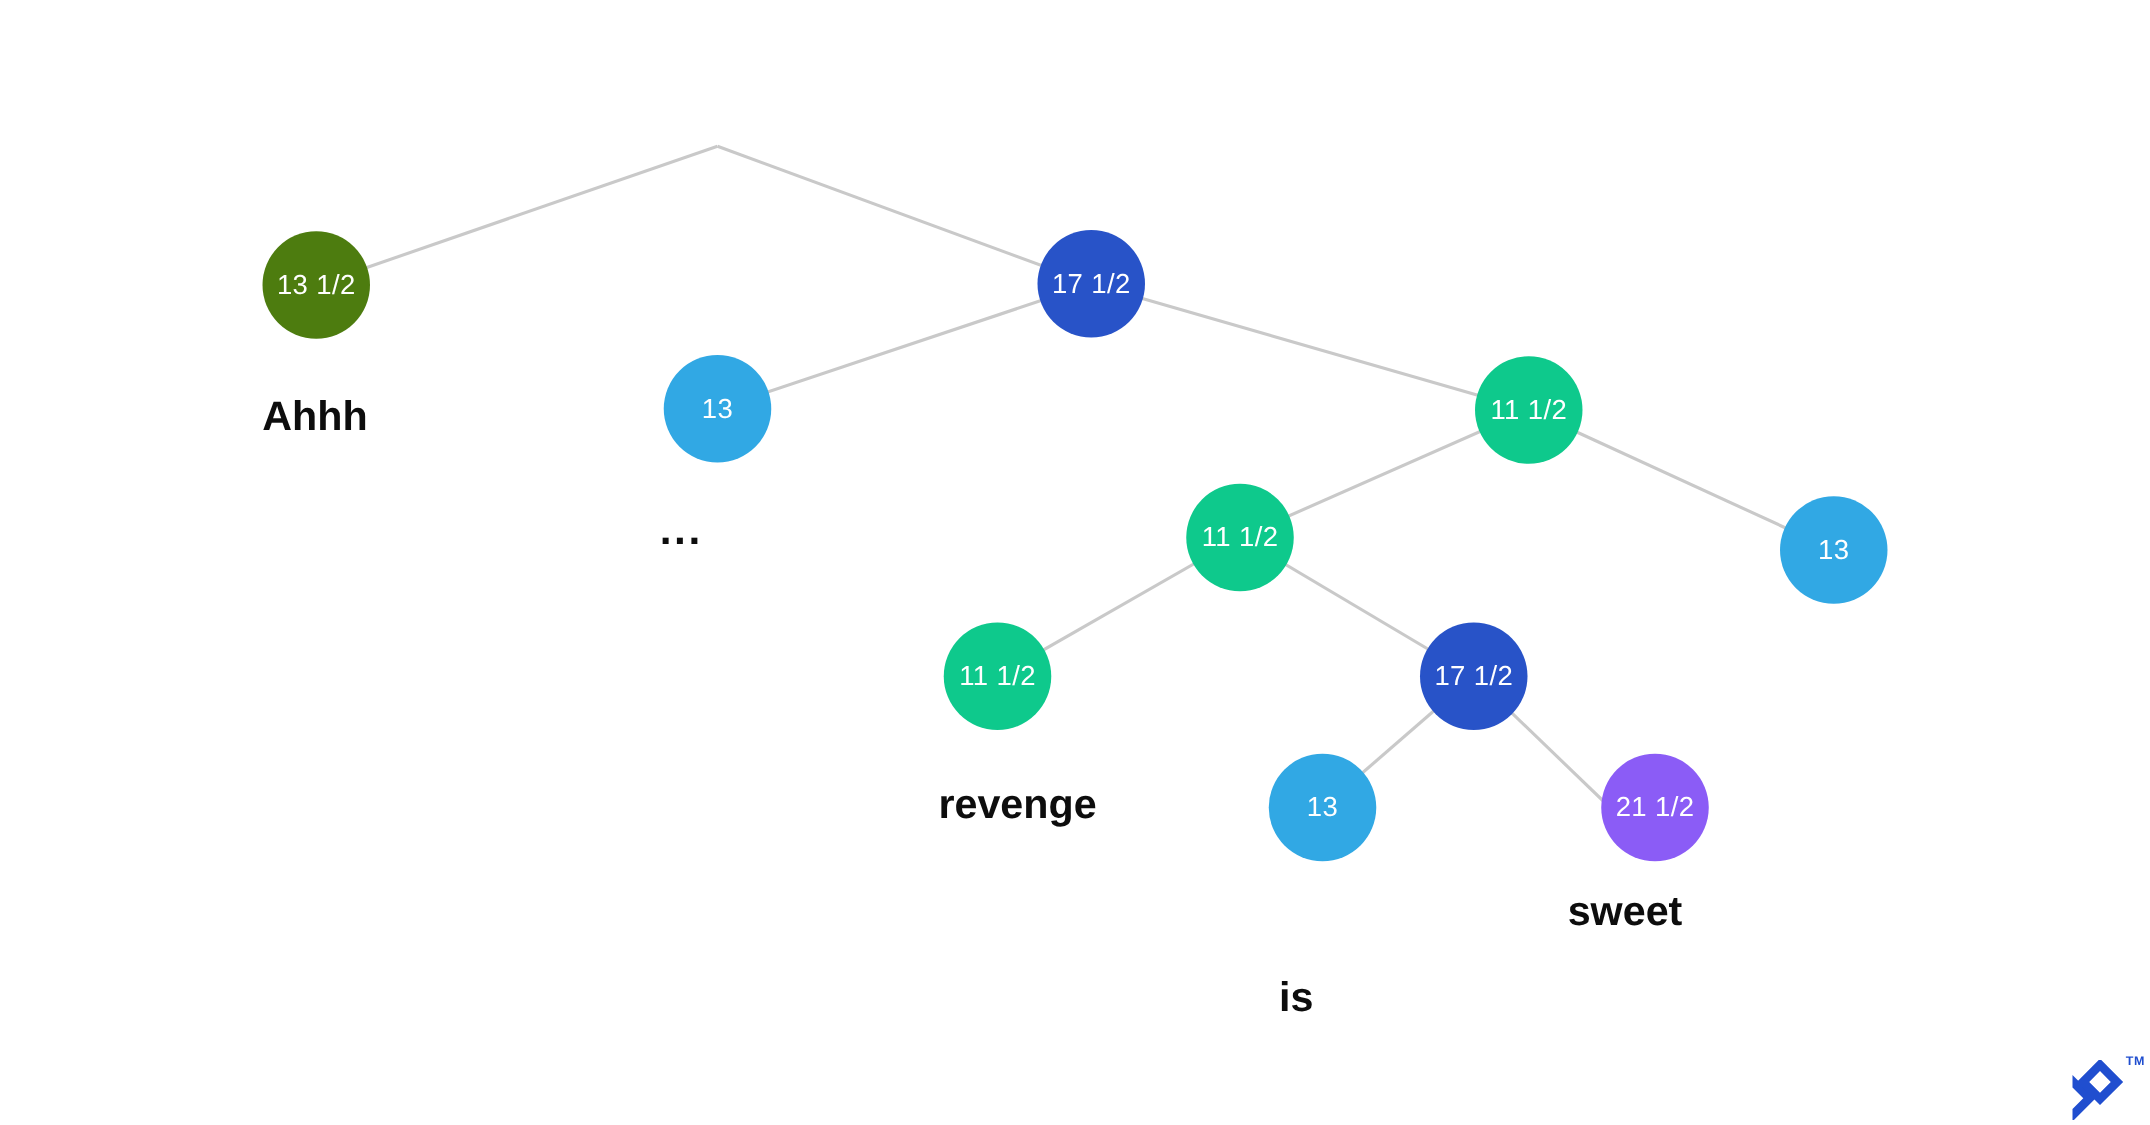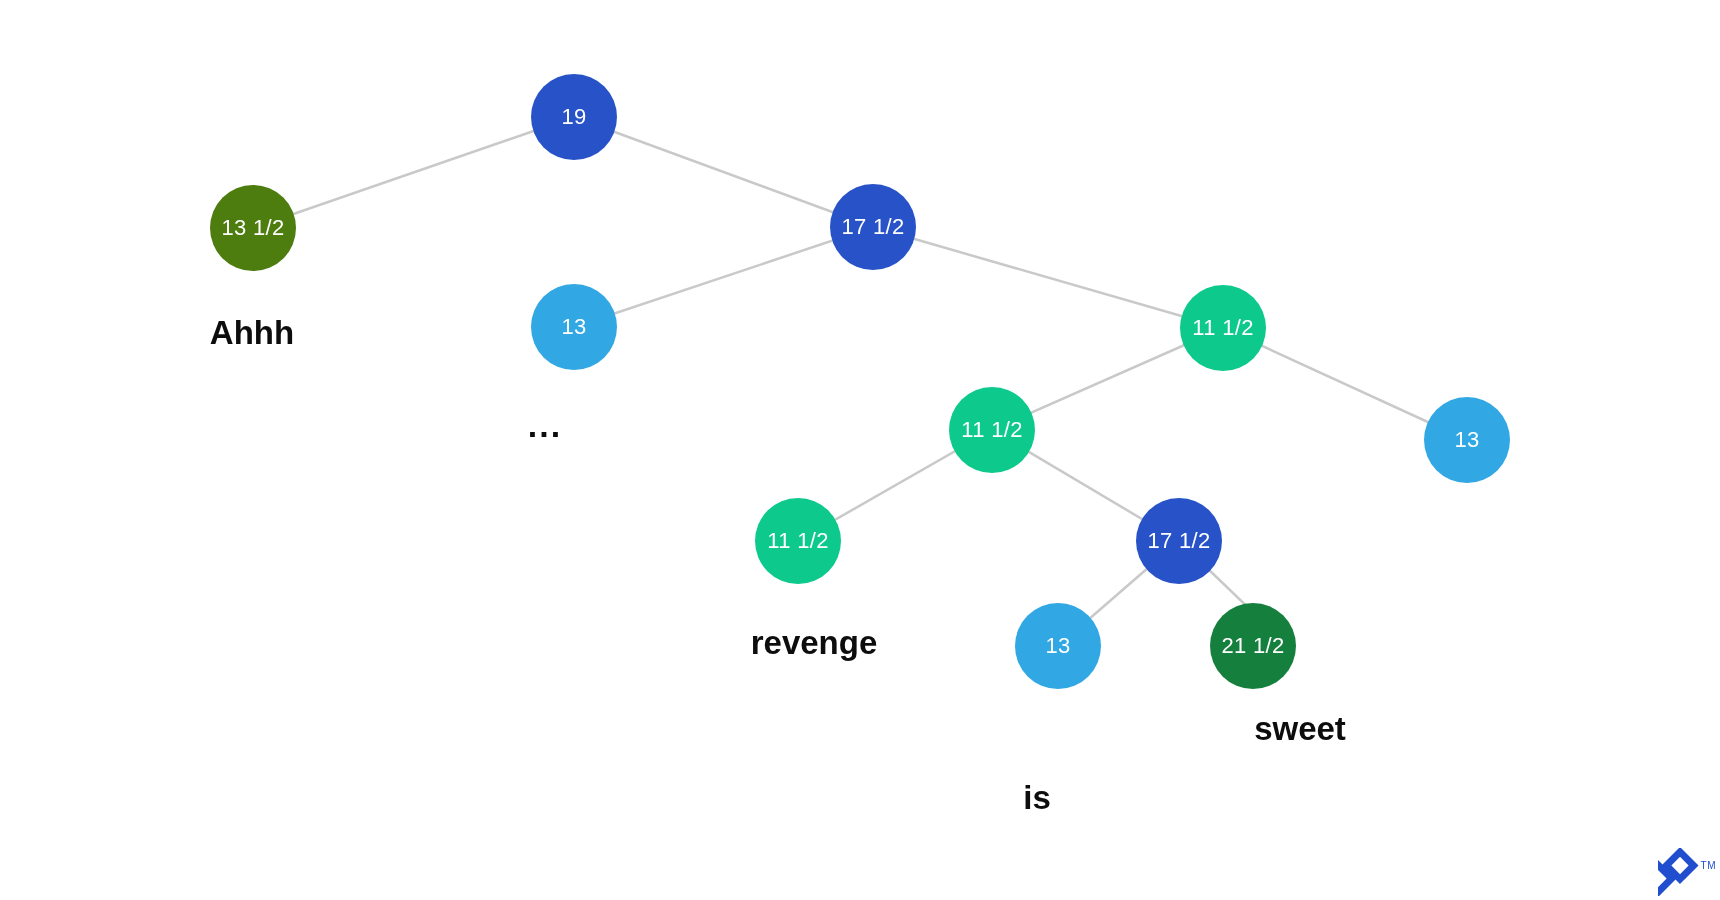--- a/index.html
+++ b/index.html
@@ -53,23 +53,22 @@
     bottom: 2px;
     width: 56px;
     height: 56px;
     z-index: 2;
   }
   #logo .tm {
     position: absolute;
     top: 2px;
     right: -2px;
     font-size: 10px;
-    font-weight: 400;
+    font-weight: 700;
     letter-spacing: 0.5px;
-    margin-top: 16px;
   }
   #logo svg { position: absolute; left: 0; top: 6px; }
 </style>
 </head>
 <body>
 
 <div id="stage">
   <svg id="edges-svg" xmlns="http://www.w3.org/2000/svg">
       <line x1="574" y1="117" x2="253" y2="228" stroke="#c9c9c9" stroke-width="2.5"></line>
       <line x1="574" y1="117" x2="873" y2="227" stroke="#c9c9c9" stroke-width="2.5"></line>
@@ -85,29 +84,28 @@
 
   <div id="logo">
     <span class="tm" style="color: rgb(32, 78, 207);">TM</span>
     <svg width="44" height="48" viewBox="0 0 44 48">
       <g fill="none" stroke-width="7">
         <rect x="-9.6" y="21.0" width="19.2" height="19.2" transform="rotate(-45 0 30.6)" class="logo-sq logo-sq-b" stroke="#204ecf"></rect>
         <rect x="12.4" y="7.9" width="19.2" height="19.2" transform="rotate(-45 22 17.5)" class="logo-sq logo-sq-a" stroke="#204ecf"></rect>
       </g>
     </svg>
   </div>
-<div class="node" style="left: 531px; top: 74px; background: rgb(40, 83, 200);">19</div>
     <div class="node" style="left: 210px; top: 185px; background: #4d7c0f;">13 1/2</div>
     <div class="node" style="left: 830px; top: 184px; background: rgb(40, 83, 200);">17 1/2</div>
     <div class="node" style="left: 531px; top: 284px; background: rgb(49, 168, 228);">13</div>
     <div class="node" style="left: 1180px; top: 285px; background: rgb(14, 201, 140);">11 1/2</div>
     <div class="node" style="left: 949px; top: 387px; background: rgb(14, 201, 140);">11 1/2</div>
     <div class="node" style="left: 1424px; top: 397px; background: rgb(49, 168, 228);">13</div>
     <div class="node" style="left: 755px; top: 498px; background: rgb(14, 201, 140);">11 1/2</div>
     <div class="node" style="left: 1136px; top: 498px; background: rgb(40, 83, 200);">17 1/2</div>
     <div class="node" style="left: 1015px; top: 603px; background: rgb(49, 168, 228);">13</div>
-    <div class="node" style="left: 1210px; top: 603px; background: #15803d;">21 1/2</div>
+    <div class="node" style="left: 1281px; top: 603px; background: #8b5cf6;">21 1/2</div>
     <div class="caption" style="left: 252px; top: 333px;">Ahhh</div>
     <div class="caption dots" style="left: 545px; top: 425px;">...</div>
     <div class="caption" style="left: 798px; top: 643px; margin-left: 16px;">revenge</div>
     <div class="caption" style="left: 1037px; top: 798px; text-align: right;">is</div>
     <div class="caption" style="left: 1300px; top: 729px;">sweet</div>
   </div>
 
 </body></html>

